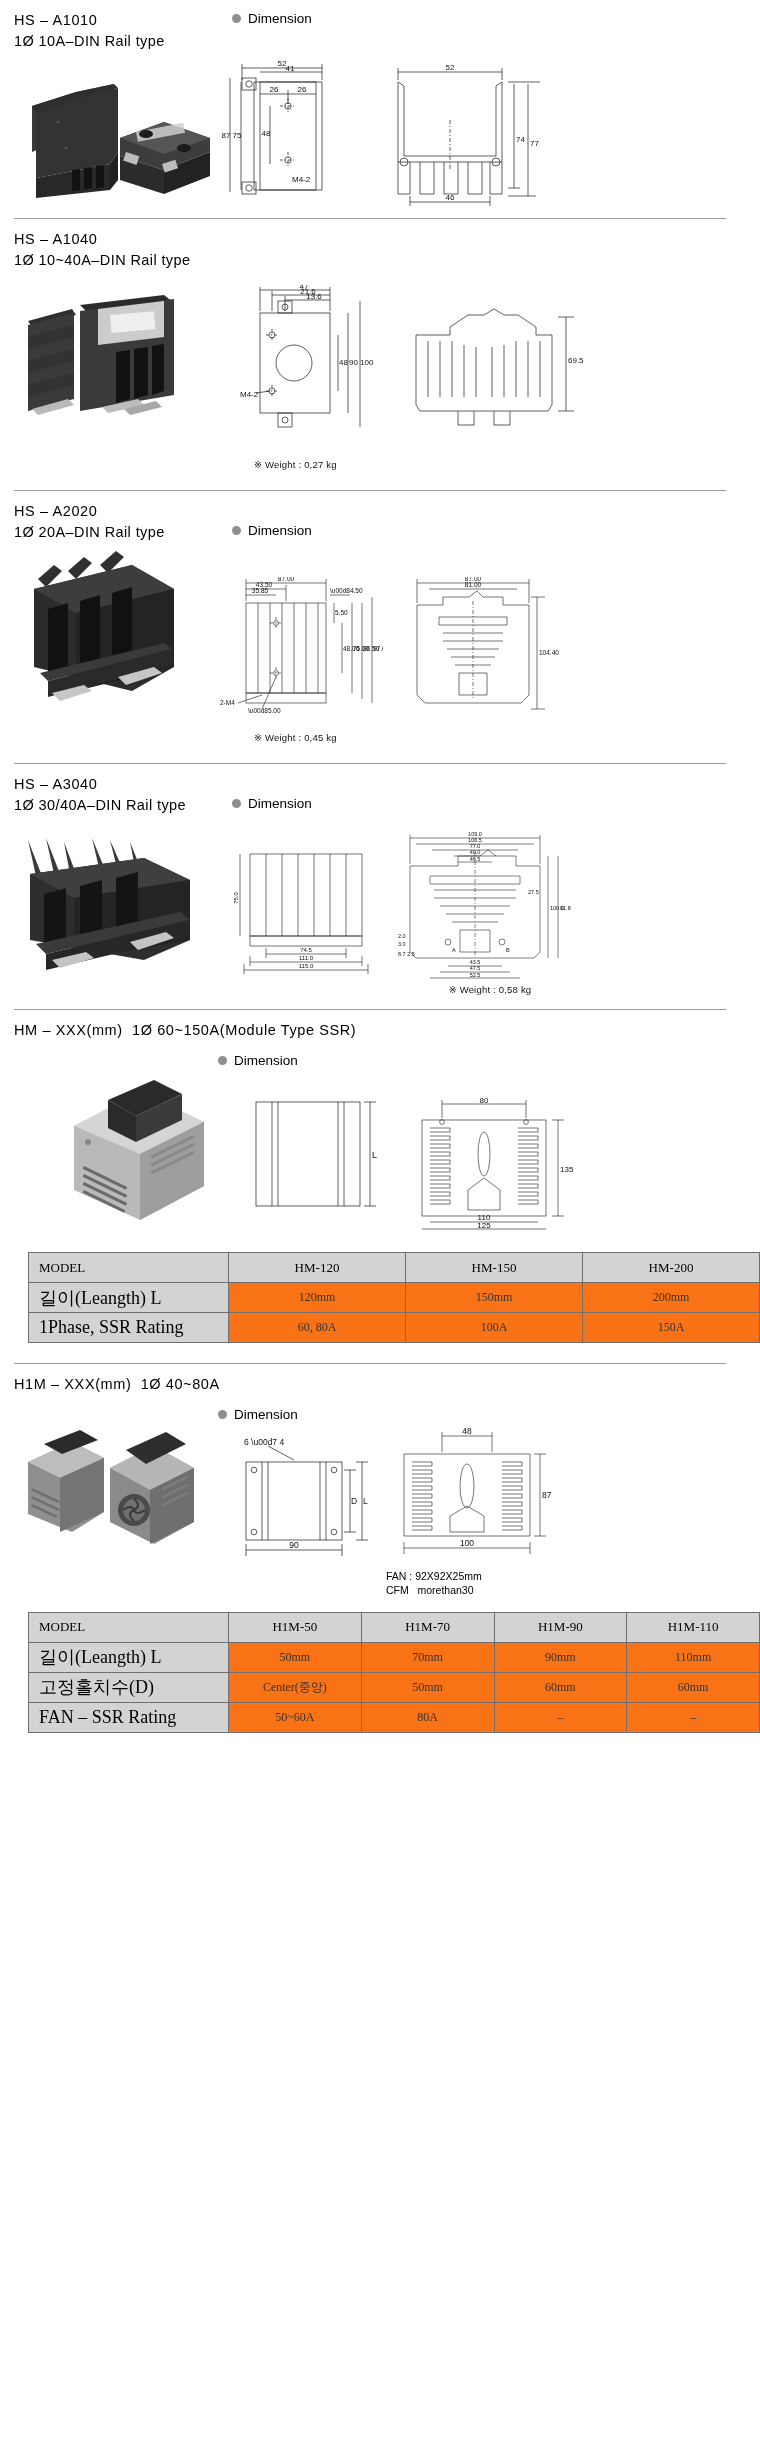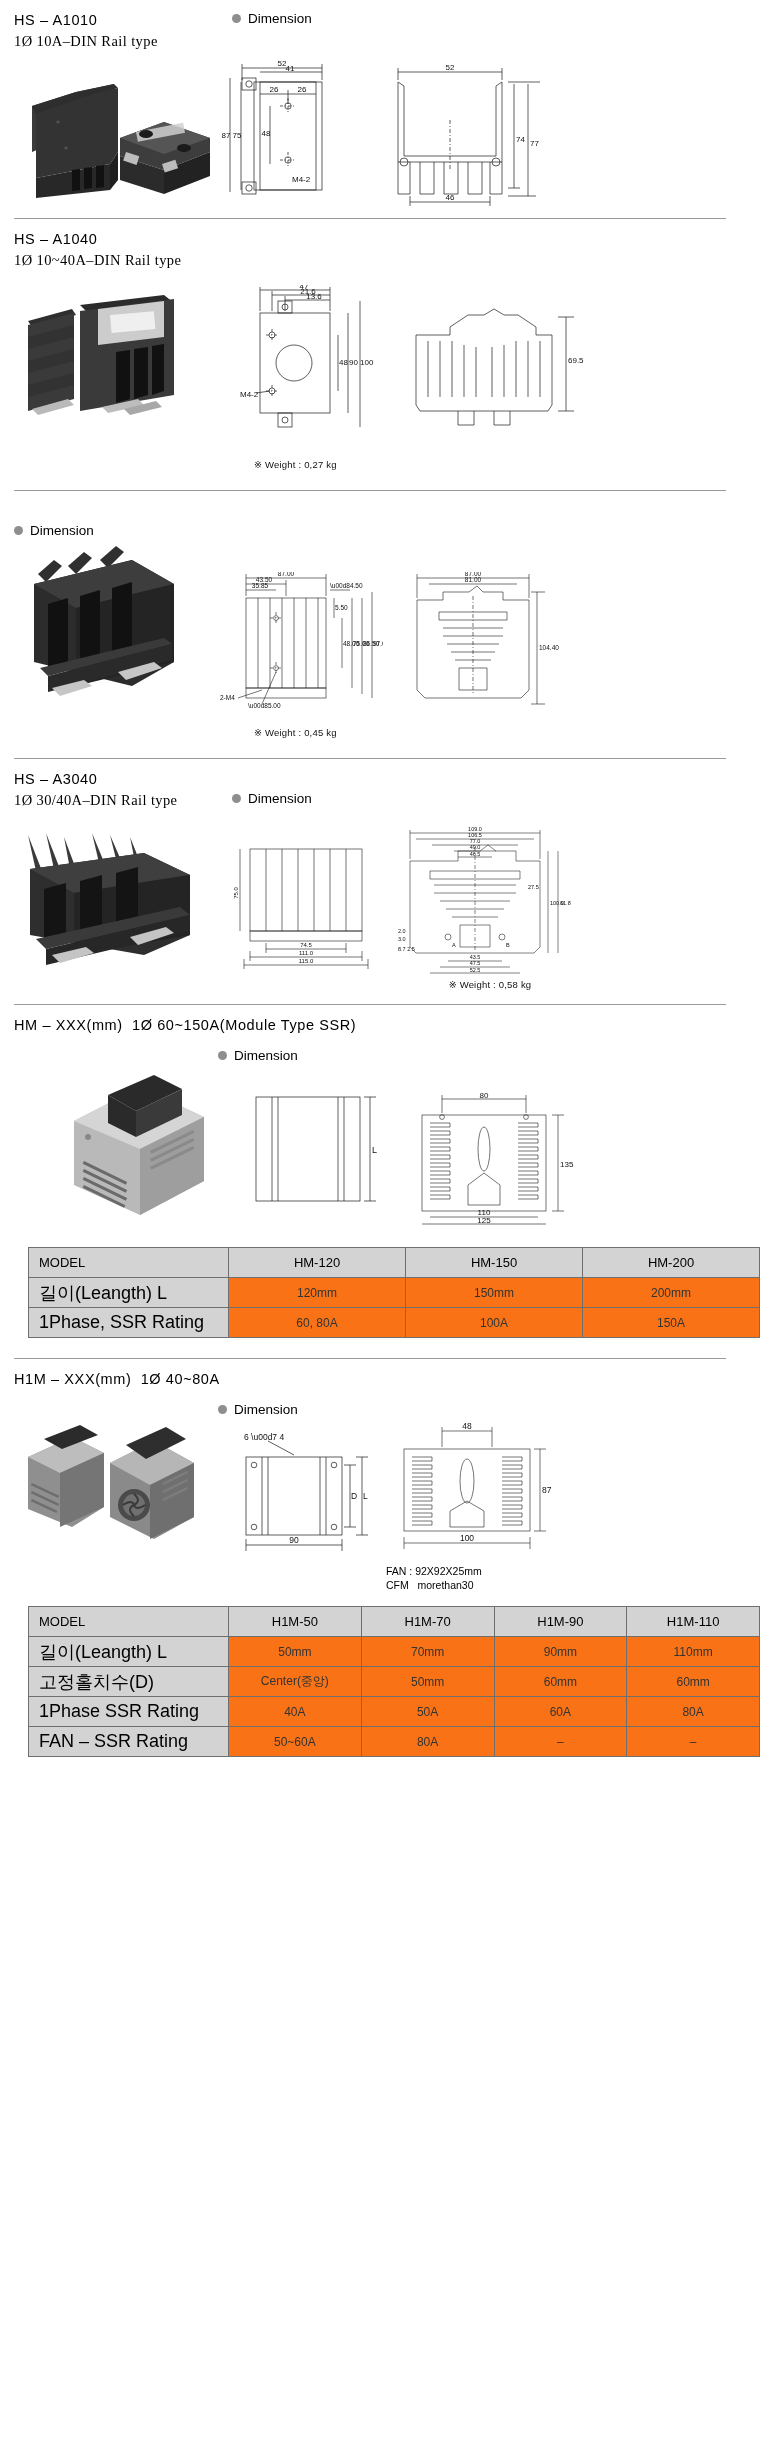--- a/index.html
+++ b/index.html
@@ -31,21 +31,20 @@
     font-size: 14.5px;
     letter-spacing: 0.6px;
     line-height: 1.45;
     white-space: nowrap;
   }
   .title-line2 {
     font-size: 14.5px;
     letter-spacing: 0.4px;
     line-height: 1.45;
     white-space: nowrap;
-    font-family: Liberation Serif, serif;
   }
   .title-wide { width: 330px; flex: 0 0 330px; }
 
   .dim-label {
     display: flex;
     align-items: center;
     gap: 7px;
     font-size: 13.5px;
     padding-top: 1px;
     white-space: nowrap;
@@ -80,20 +79,21 @@
     margin: 14px 14px 0 14px;
     font-size: 12.5px;
     table-layout: fixed;
   }
   table.spec th, table.spec td {
     border: 1px solid #6f6f6f;
     height: 30px;
     text-align: center;
     font-weight: normal;
     padding: 2px 4px;
+    font-family: Liberation Serif, serif;
   }
   table.spec thead th { background: #d3d3d3; font-size: 13px; }
   table.spec tbody th {
     background: #d3d3d3;
     text-align: left;
     padding-left: 10px;
     font-size: 18px;
   }
   table.spec thead th.rowhead { text-align: left; padding-left: 10px; }
   table.spec td { background: #f97316; color: #333; font-size: 12px; }
@@ -360,20 +360,24 @@
     <div class="weight-note" style="margin-left:240px; text-align:left; padding-top:4px;">
       <span>※ Weight : </span><span>0,27 kg</span>
     </div>
     <div class="spacer-20"></div>
   </div>
 
   <div class="hr-sep"></div>
 
   <div class="section">
     <div class="sec-head">
+      <div class="titles">
+        <div class="title-line1">HS – A2020</div>
+        <div class="title-line2">1Ø 20A–DIN Rail type</div>
+      </div>
       <div class="dim-label lower">
         <span class="bullet"></span>
         <span>Dimension</span>
       </div>
     </div>
 
     <div class="body-row" style="margin-top:6px;">
       <div class="photo">
         <svg width="200" height="180" viewBox="0 0 200 180">
           <rect width="200" height="180" fill="#ffffff"></rect>
@@ -861,27 +865,20 @@
           <td>110mm</td>
         </tr>
         <tr>
           <th>고정홀치수(D)</th>
           <td>Center(중앙)</td>
           <td>50mm</td>
           <td>60mm</td>
           <td>60mm</td>
         </tr>
         <tr>
-          <th>1Phase SSR Rating</th>
-          <td>40A</td>
-          <td>50A</td>
-          <td>60A</td>
-          <td>80A</td>
-        </tr>
-        <tr>
           <th>FAN – SSR Rating</th>
           <td>50~60A</td>
           <td>80A</td>
           <td>–</td>
           <td>–</td>
         </tr>
       </tbody>
     </table>
     <div class="spacer-8"></div>
   </div>

